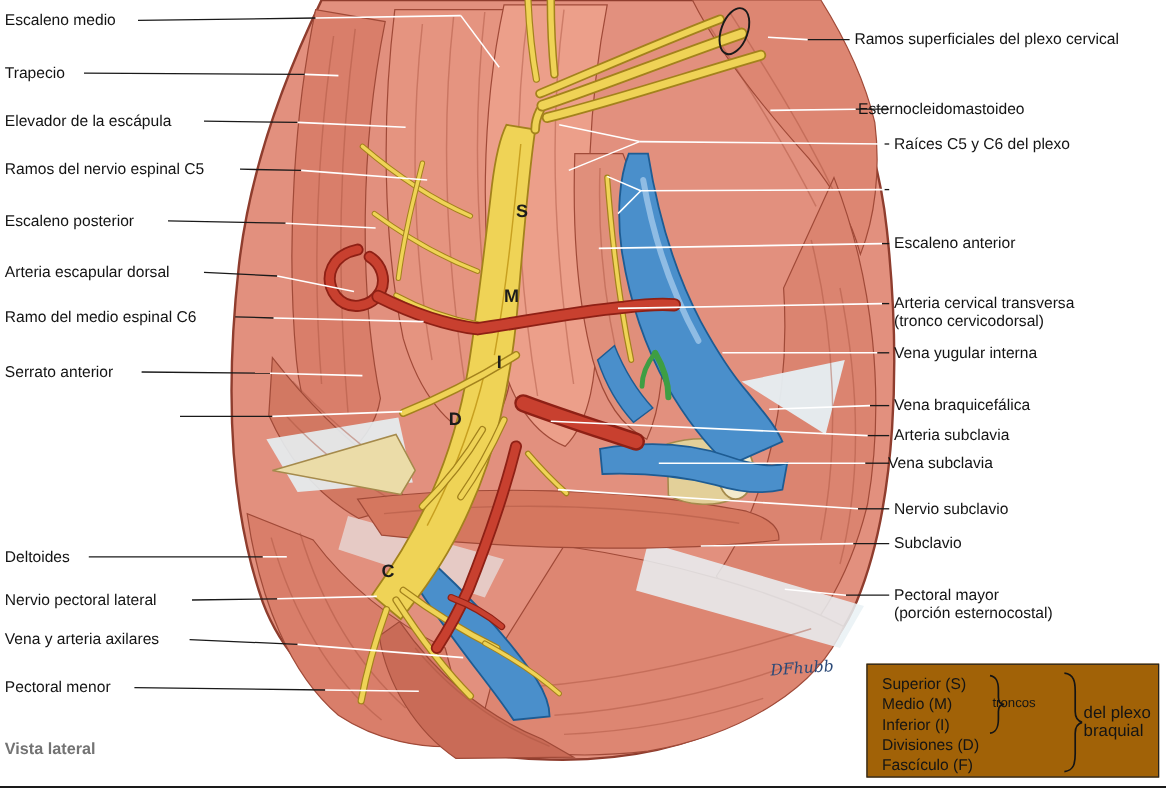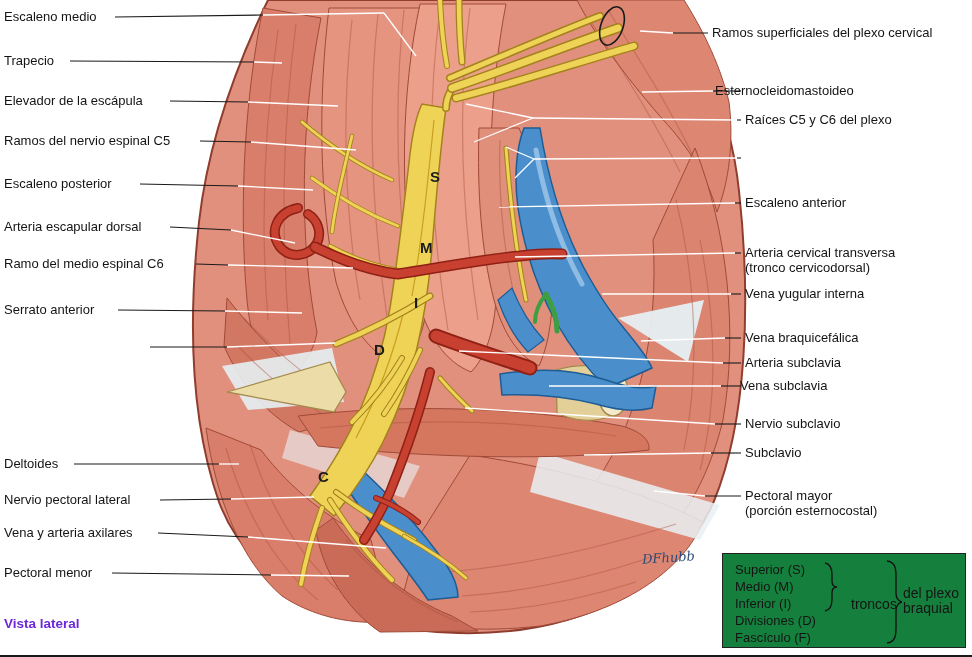--- a/index.html
+++ b/index.html
@@ -25,52 +25,52 @@
     font-size: 15px;
     font-weight: bold;
     color: #1b1b1b;
   }
   .caption {
     position: absolute;
     left: 4px;
     top: 616px;
     font-size: 13.5px;
     font-weight: bold;
-    color: #6d28d9;
+    color: #737373;
   }
   .signature {
     position: absolute;
     left: 642px;
     top: 550px;
     font-family: "DejaVu Serif", serif;
     font-style: italic;
     font-size: 13px;
     color: #2c4a78;
     transform: rotate(-4deg);
   }
   .legend {
     position: absolute;
     left: 722px;
     top: 553px;
     width: 244px;
     height: 95px;
     border: 1.4px solid #222;
-    background: #15803d;
+    background: #a16207;
   }
   .legend-items {
     position: absolute;
     left: 12px;
     top: 7px;
     font-size: 13px;
     line-height: 17px;
     color: #141414;
   }
   .brace1 { position: absolute; left: 100px; top: 7px; }
   .brace2 { position: absolute; left: 162px; top: 5px; }
-  .lg-troncos { position: absolute; left: 128px; top: 26px; font-size: 14px; color: #141414; margin-top: 16px; }
+  .lg-troncos { position: absolute; left: 104px; top: 26px; font-size: 11px; color: #141414; }
   .lg-plexo  { position: absolute; left: 180px; top: 32px; font-size: 14px; line-height: 15px; width: 64px; color: #141414; }
   .bottom-rule { position: absolute; left: 0; bottom: 0; width: 100%; height: 2px; background: #1a1a1a; }
 </style>
 </head>
 <body>
 
 <div class="canvas">
 
   <svg class="art" viewBox="0 0 972 657" width="972" height="657" aria-hidden="true">
 

